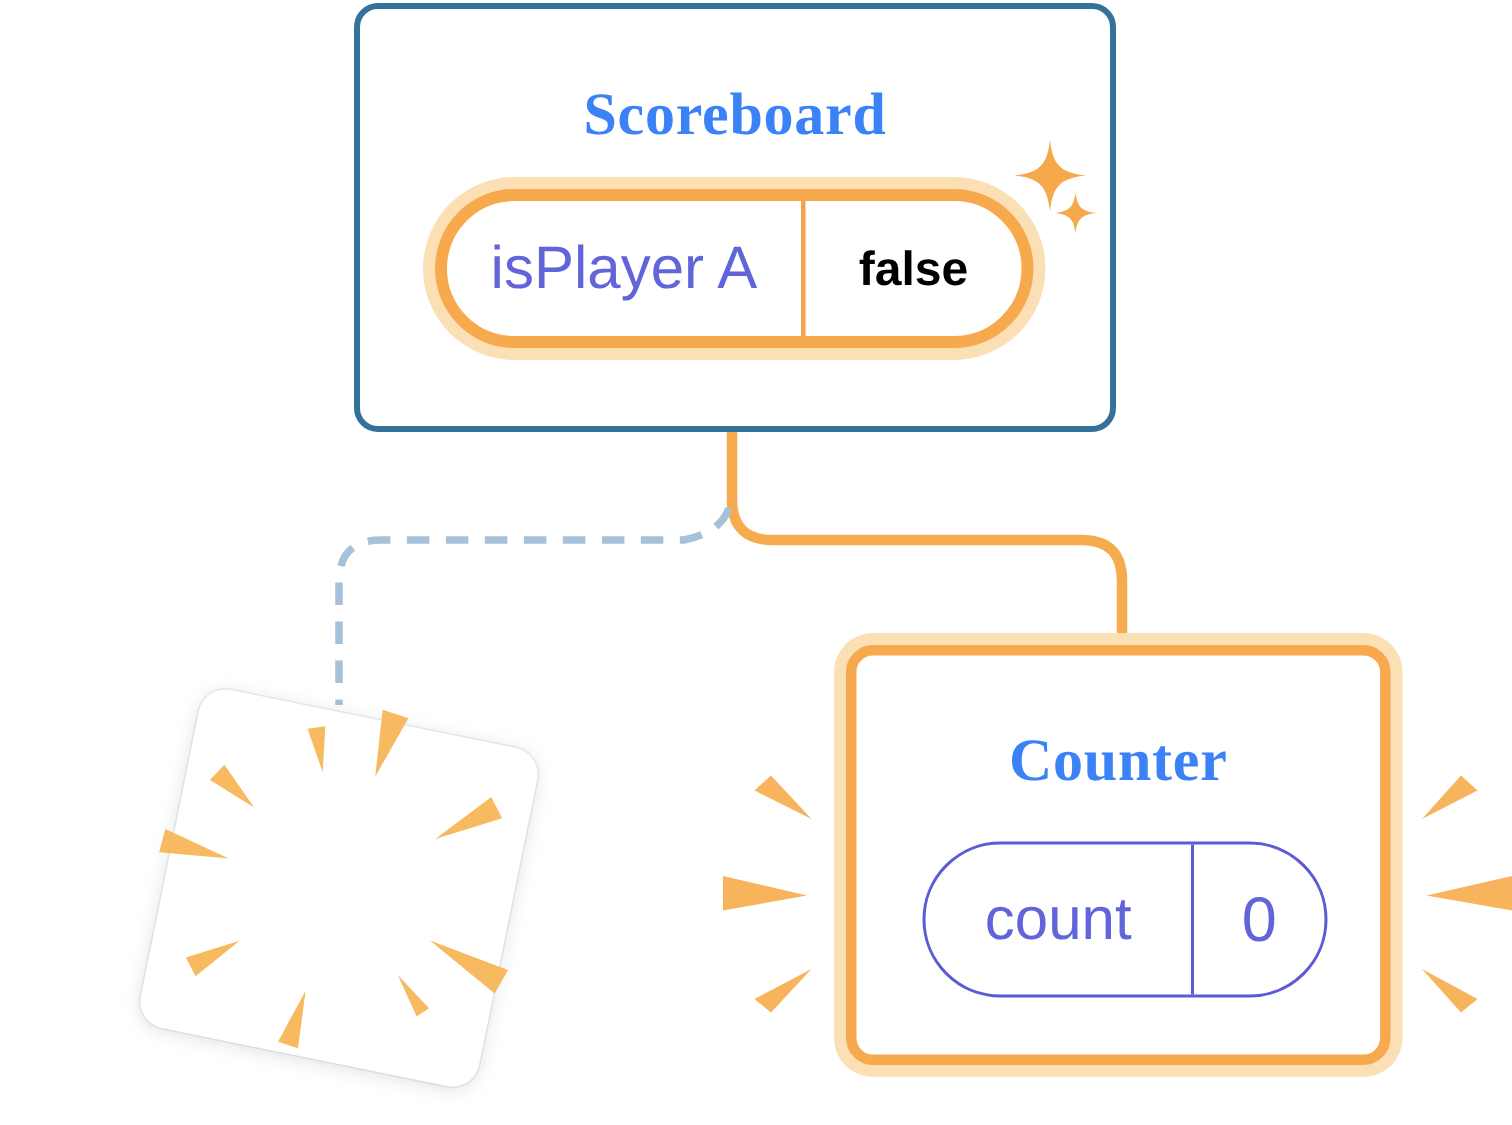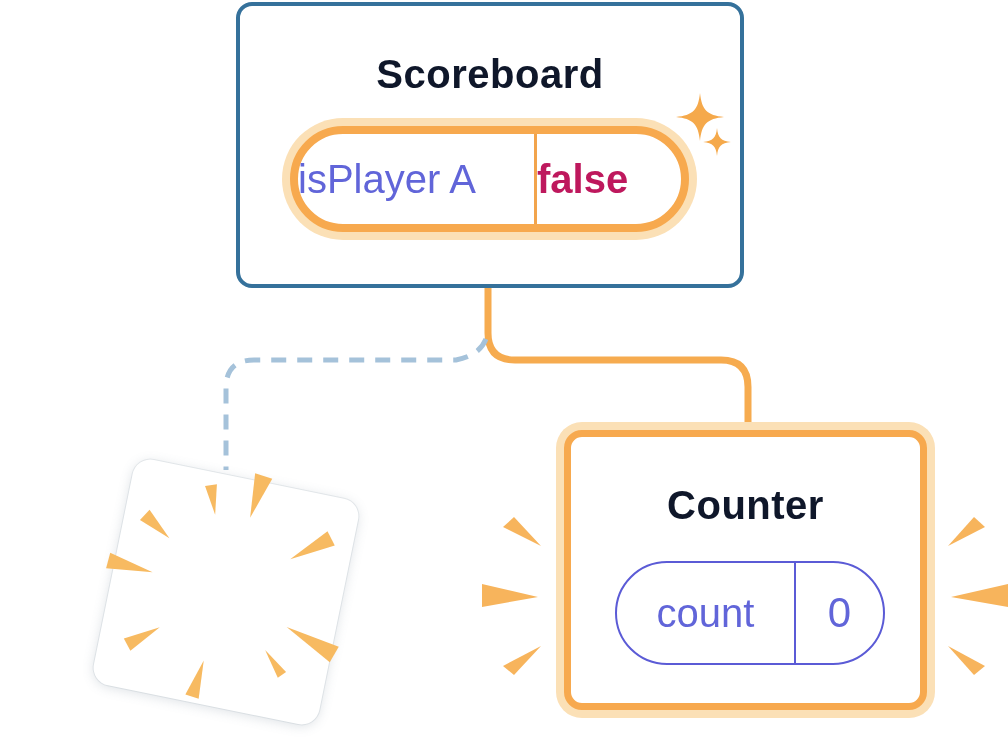--- a/index.html
+++ b/index.html
@@ -10,38 +10,39 @@
   svg.layer{position:absolute;left:0;top:0;width:1008px;height:750px;pointer-events:none;}
 
   
   .card{position:absolute;background:#ffffff;box-sizing:border-box;}
 
   .scoreboard{
     left:236px;top:2px;width:508px;height:286px;
     border:4px solid #35719B;border-radius:16px;
   }
   .card-title{
-    text-align:center;font-size:40px;font-weight:600;color:#0f172a;
+    text-align:center;font-size:40px;font-weight:600;color:#3b82f6;
     letter-spacing:0.5px;
+    font-family:Liberation Serif, serif;
   }
   .scoreboard .card-title{margin-top:46px;}
 
   .state-pill-glow{
     position:absolute;left:42px;top:112px;width:415px;height:122px;
     background:#FBE0B6;border-radius:70px;padding:8px;box-sizing:border-box;
   }
   .state-pill-orange{
     width:100%;height:100%;box-sizing:border-box;background:#ffffff;
     border:8px solid #F7A94E;border-radius:56px;display:flex;align-items:stretch;
   }
-  .state-pill-orange .cell{display:flex;align-items:center;justify-content:flex-start;}
+  .state-pill-orange .cell{display:flex;align-items:center;justify-content:center;}
   .state-pill-orange .cell-key{flex:0 0 236px;border-right:3px solid #F2A44C;}
   .state-pill-orange .cell-val{flex:1;}
   .state-key{font-size:40px;color:#6165D9;}
-  .state-val-bold{font-size:40px;font-weight:700;color:#be185d;}
+  .state-val-bold{font-size:32px;font-weight:700;color:#000000;}
 
   .counter{
     left:556px;top:422px;width:379px;height:296px;
     background:#FBE0B6;border-radius:26px;padding:8px;box-sizing:border-box;border:none;
   }
   .counter-inner{
     position:relative;width:100%;height:100%;box-sizing:border-box;background:#ffffff;
     border:7px solid #F7A94E;border-radius:18px;
   }
   .counter-inner .card-title{margin-top:46px;}

